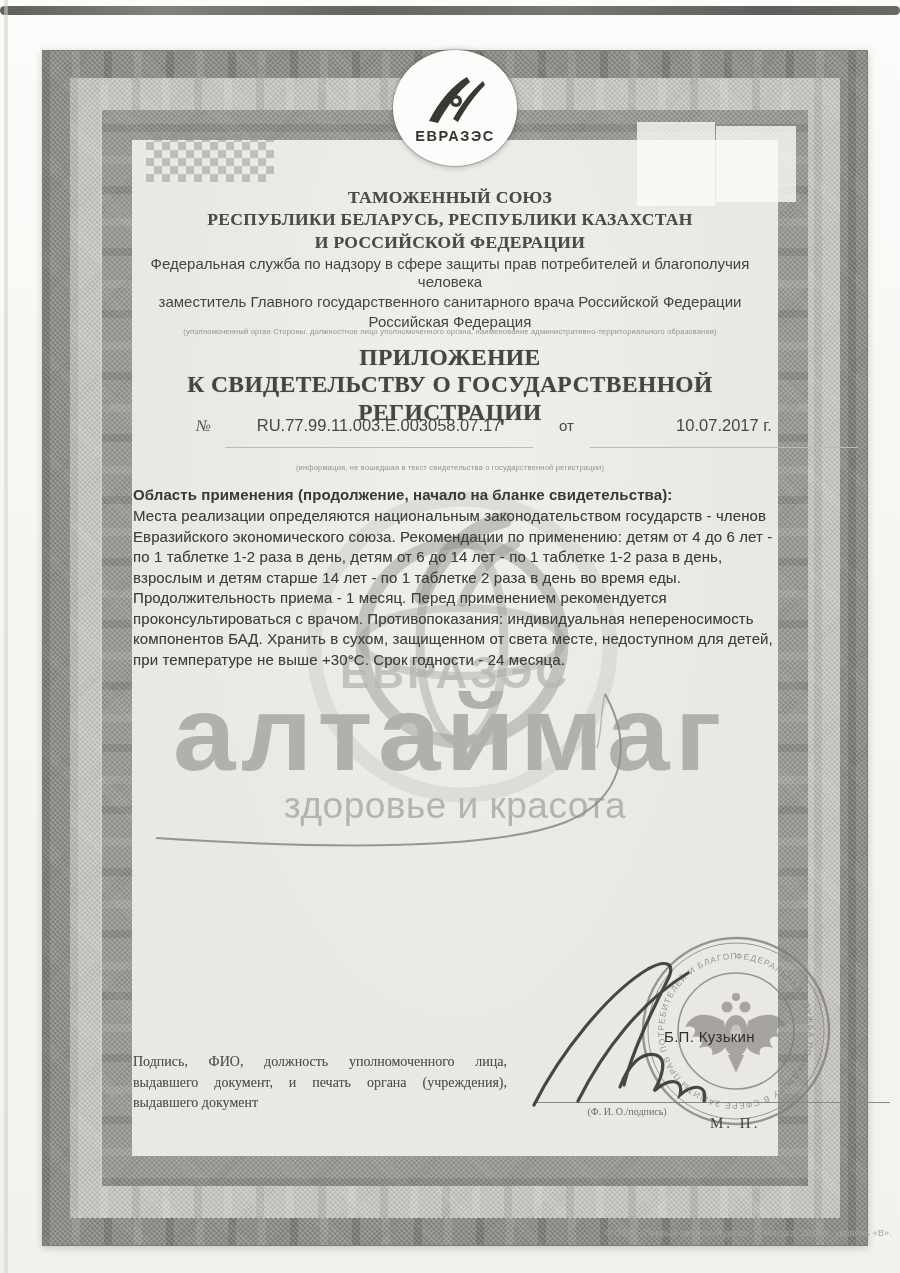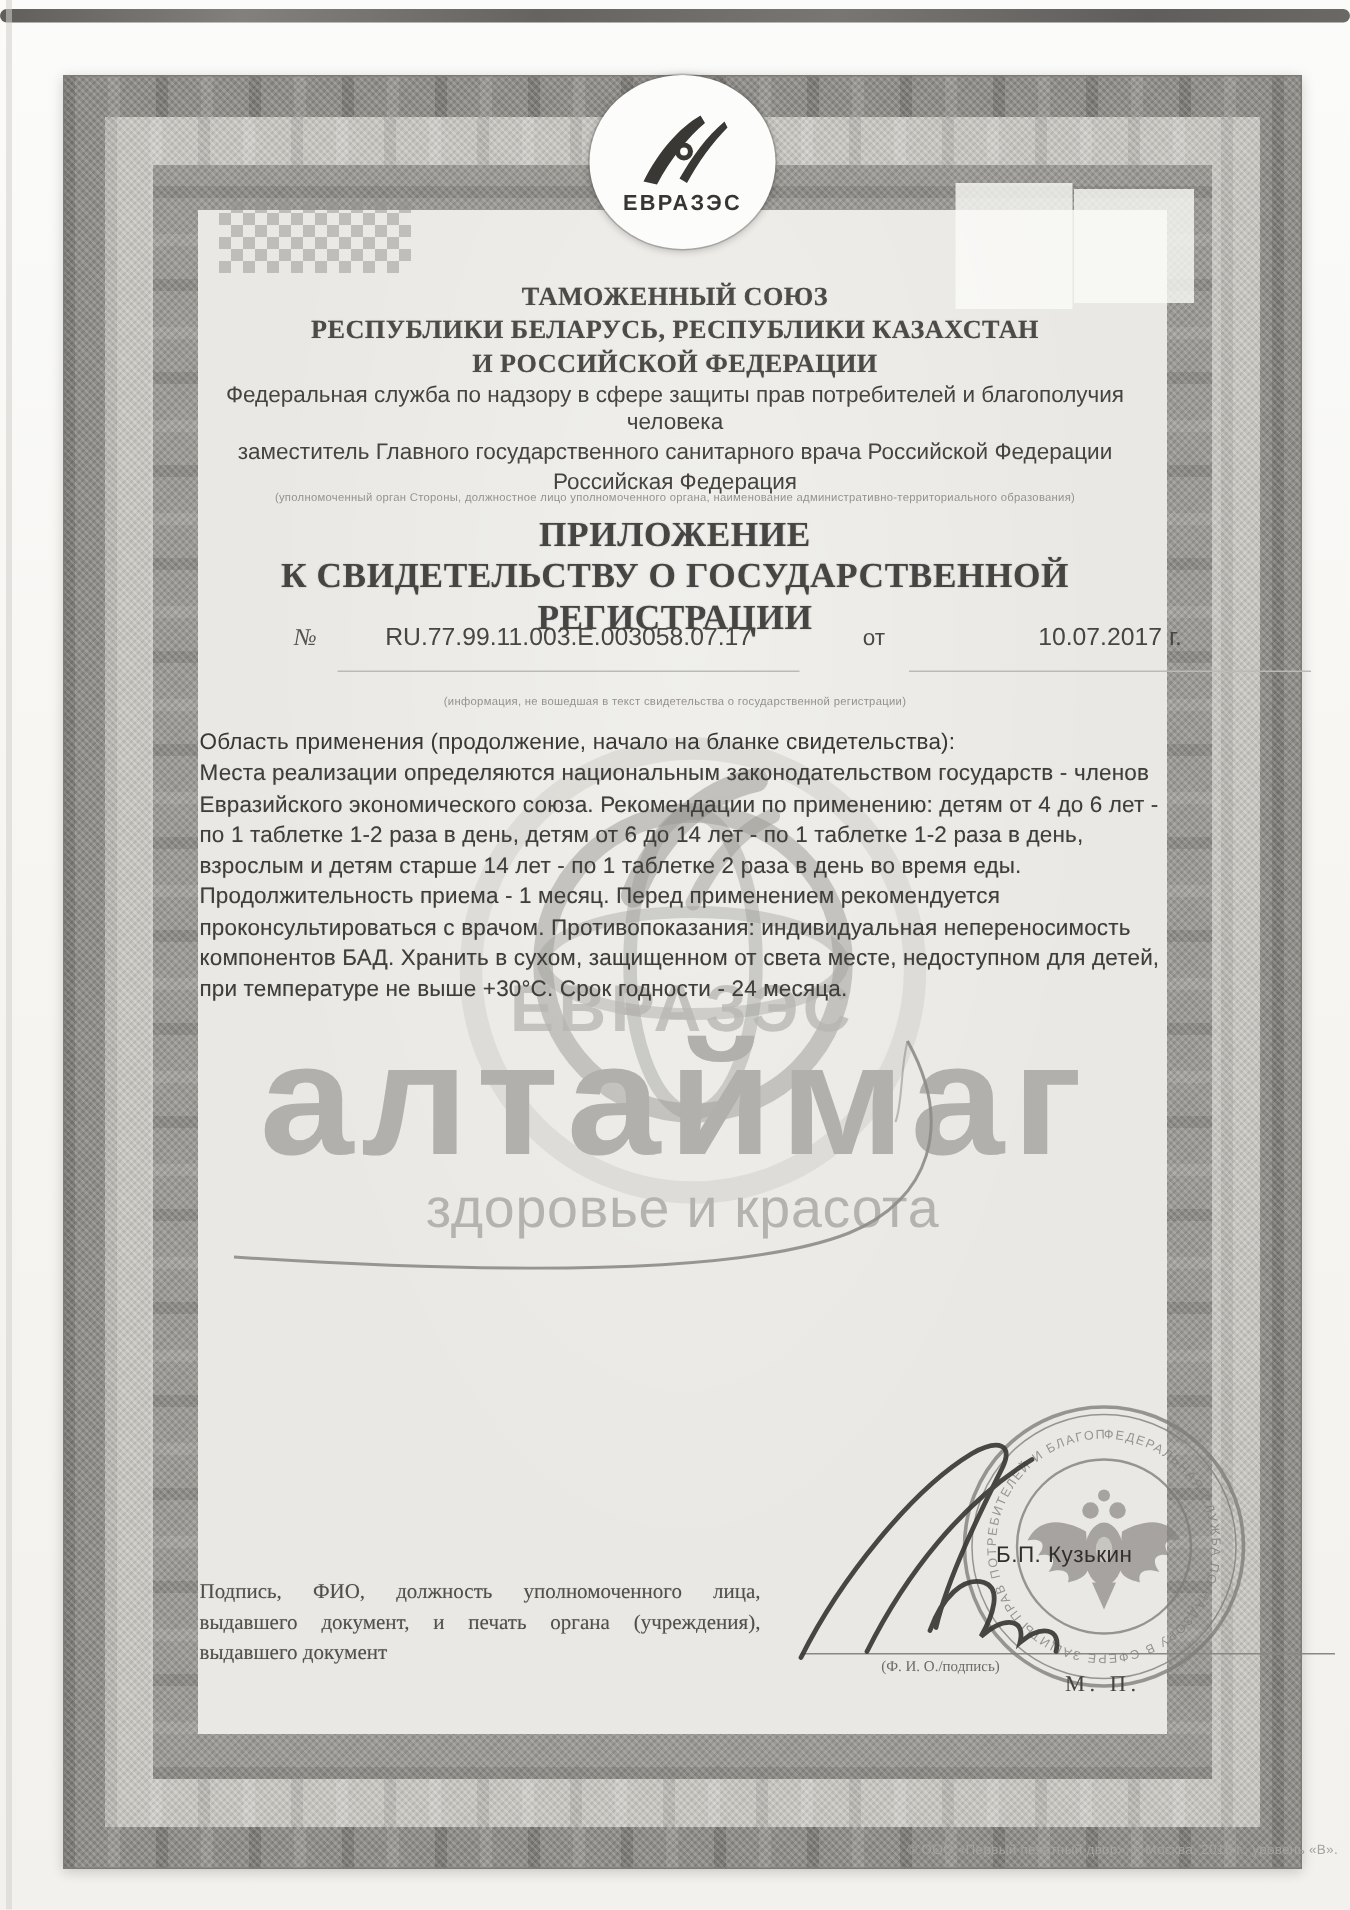--- a/index.html
+++ b/index.html
@@ -56,26 +56,26 @@
   .tiny-caption{font-size:7.5px;color:#94928d;text-align:center;letter-spacing:.2px;z-index:2;}
   .authority-caption{left:122px;top:327px;width:656px;}
   .title{left:95px;top:344px;width:710px;text-align:center;z-index:2;
     font-family:"Liberation Serif",serif;font-weight:bold;font-size:23.5px;line-height:1.17;
     color:#474543;letter-spacing:.4px;text-shadow:0 0 1px rgba(60,58,55,.4);}
   
   .numrow{left:196px;top:416px;display:flex;align-items:baseline;z-index:2;}
   .num-label{font-family:"Liberation Serif",serif;font-size:16px;color:#55534f;font-style:italic;}
   .u-line{border-bottom:1.5px solid #bcbab4;text-align:center;font-size:16.5px;color:#484643;padding-bottom:12px;}
   .num-value{width:308px;margin-left:14px;}
-  .from-label{font-size:15px;color:#4a4845;margin-left:42px;}
+  .from-label{font-size:15px;color:#4a4845;margin-left:26px;}
   .date-value{width:268px;margin-left:16px;}
   .number-caption{left:122px;top:463px;width:656px;}
   
   .bodyblock{left:133px;top:486px;width:654px;z-index:2;}
-  .body-heading{font-weight:normal;font-size:15px;color:#393835;margin-bottom:3px;letter-spacing:.1px;}
+  .body-heading{font-weight:bold;font-size:15px;color:#393835;margin-bottom:3px;letter-spacing:.1px;}
   .body-text{font-size:15px;line-height:1.37;color:#3f3e3b;letter-spacing:.1px;
     text-shadow:0 0 .5px rgba(63,62,59,.35);}
   
   .wm{z-index:1;}
   .wm-evrazes{left:255px;top:648px;width:400px;text-align:center;font-weight:bold;font-size:44px;
     letter-spacing:3px;color:#b7b5b1;opacity:.75;}
   .wm-brand{left:100px;top:680px;width:700px;text-align:center;font-weight:bold;font-size:106px;
     color:#b1b0ad;letter-spacing:5px;transform:scaleX(1.06);line-height:1;}
   .wm-tagline{left:255px;top:785px;width:400px;text-align:center;font-size:37px;color:#b4b3b0;letter-spacing:.5px;}
   

